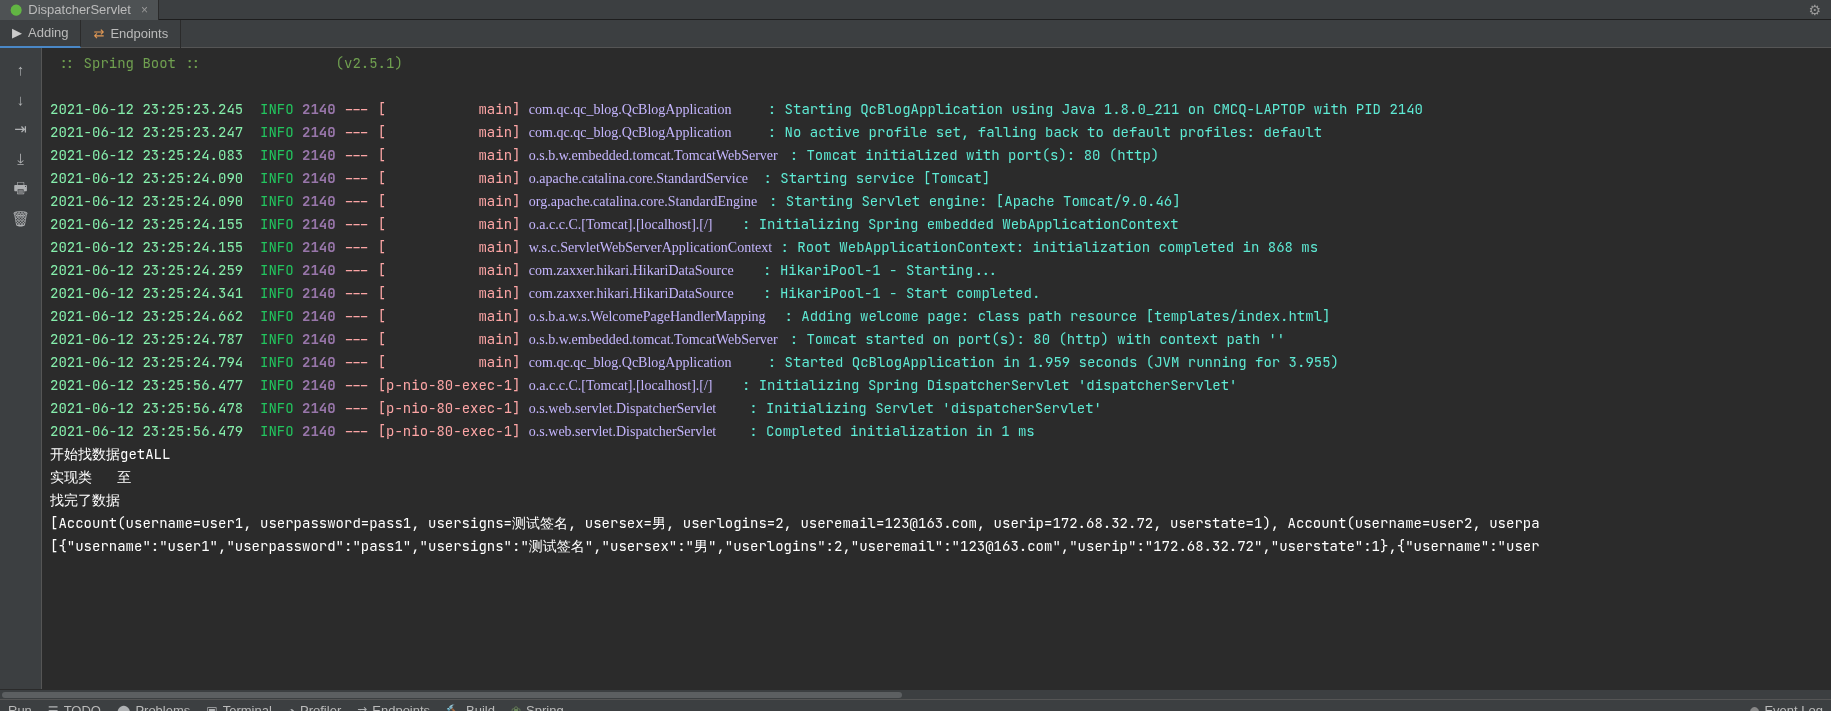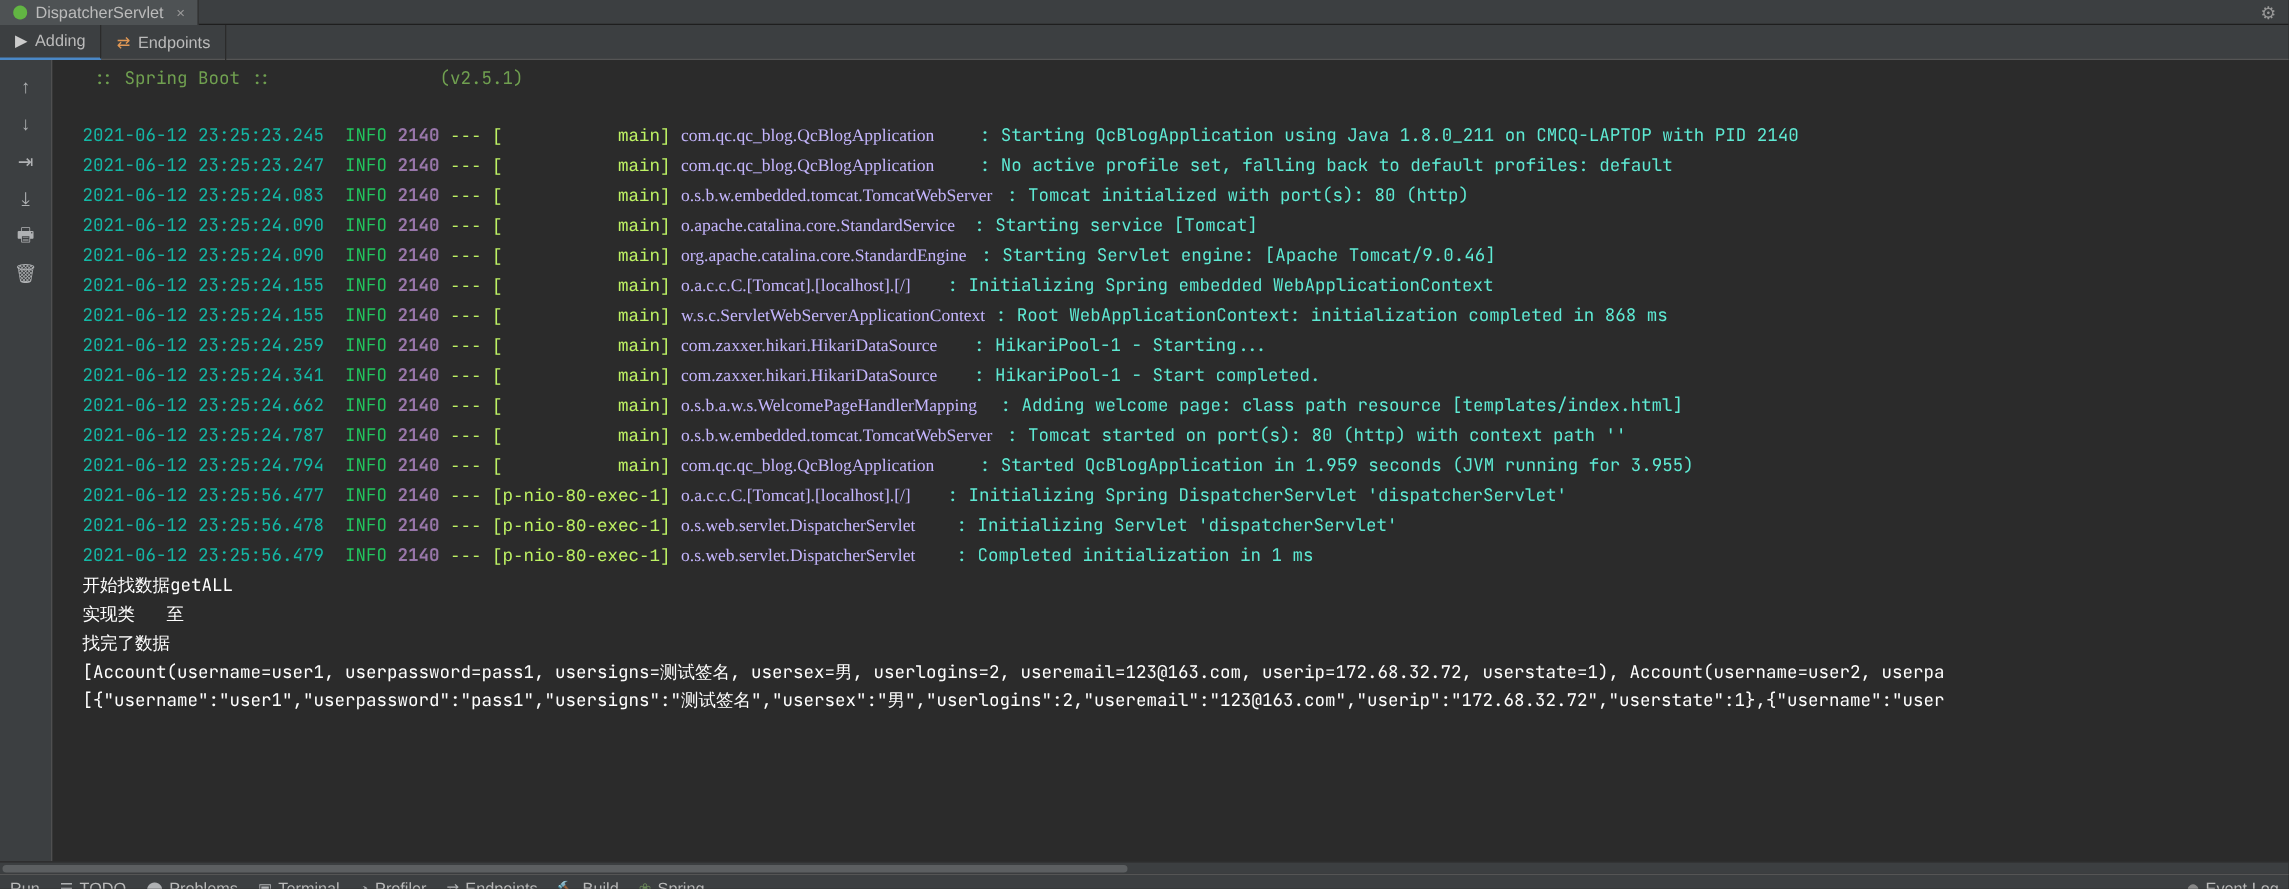--- a/index.html
+++ b/index.html
@@ -79,25 +79,25 @@
   flex: 1;
   background: #2b2b2b;
   overflow: auto;
   padding: 4px 8px;
   font-family: "JetBrains Mono", "Consolas", monospace;
   font-size: 14px;
   line-height: 23px;
   white-space: pre;
   color: #bbbbbb;
 }
-.log-line { white-space: pre; margin-left: 16px; }
-.ts { color: #14b8a6; text-align: center; }
+.log-line { white-space: pre; }
+.ts { color: #86efac; text-align: center; }
 .level-info { color: #22c55e; }
 .pid { color: #9876aa; font-weight: bold; }
-.thread { color: #bef264; font-family: Liberation Mono, monospace; }
+.thread { color: #fca5a5; }
 .logger { color: #c4b5fd; font-family: Liberation Serif, serif; }
 .msg { color: #5eead4; }
 .hlgreen { color: #70a050; }
 .plain { color: #ffffff; }
 .scrollbar-h {
   height: 10px;
   background: #3c3f41;
   border-top: 1px solid #2b2b2b;
   position: relative;
 }

